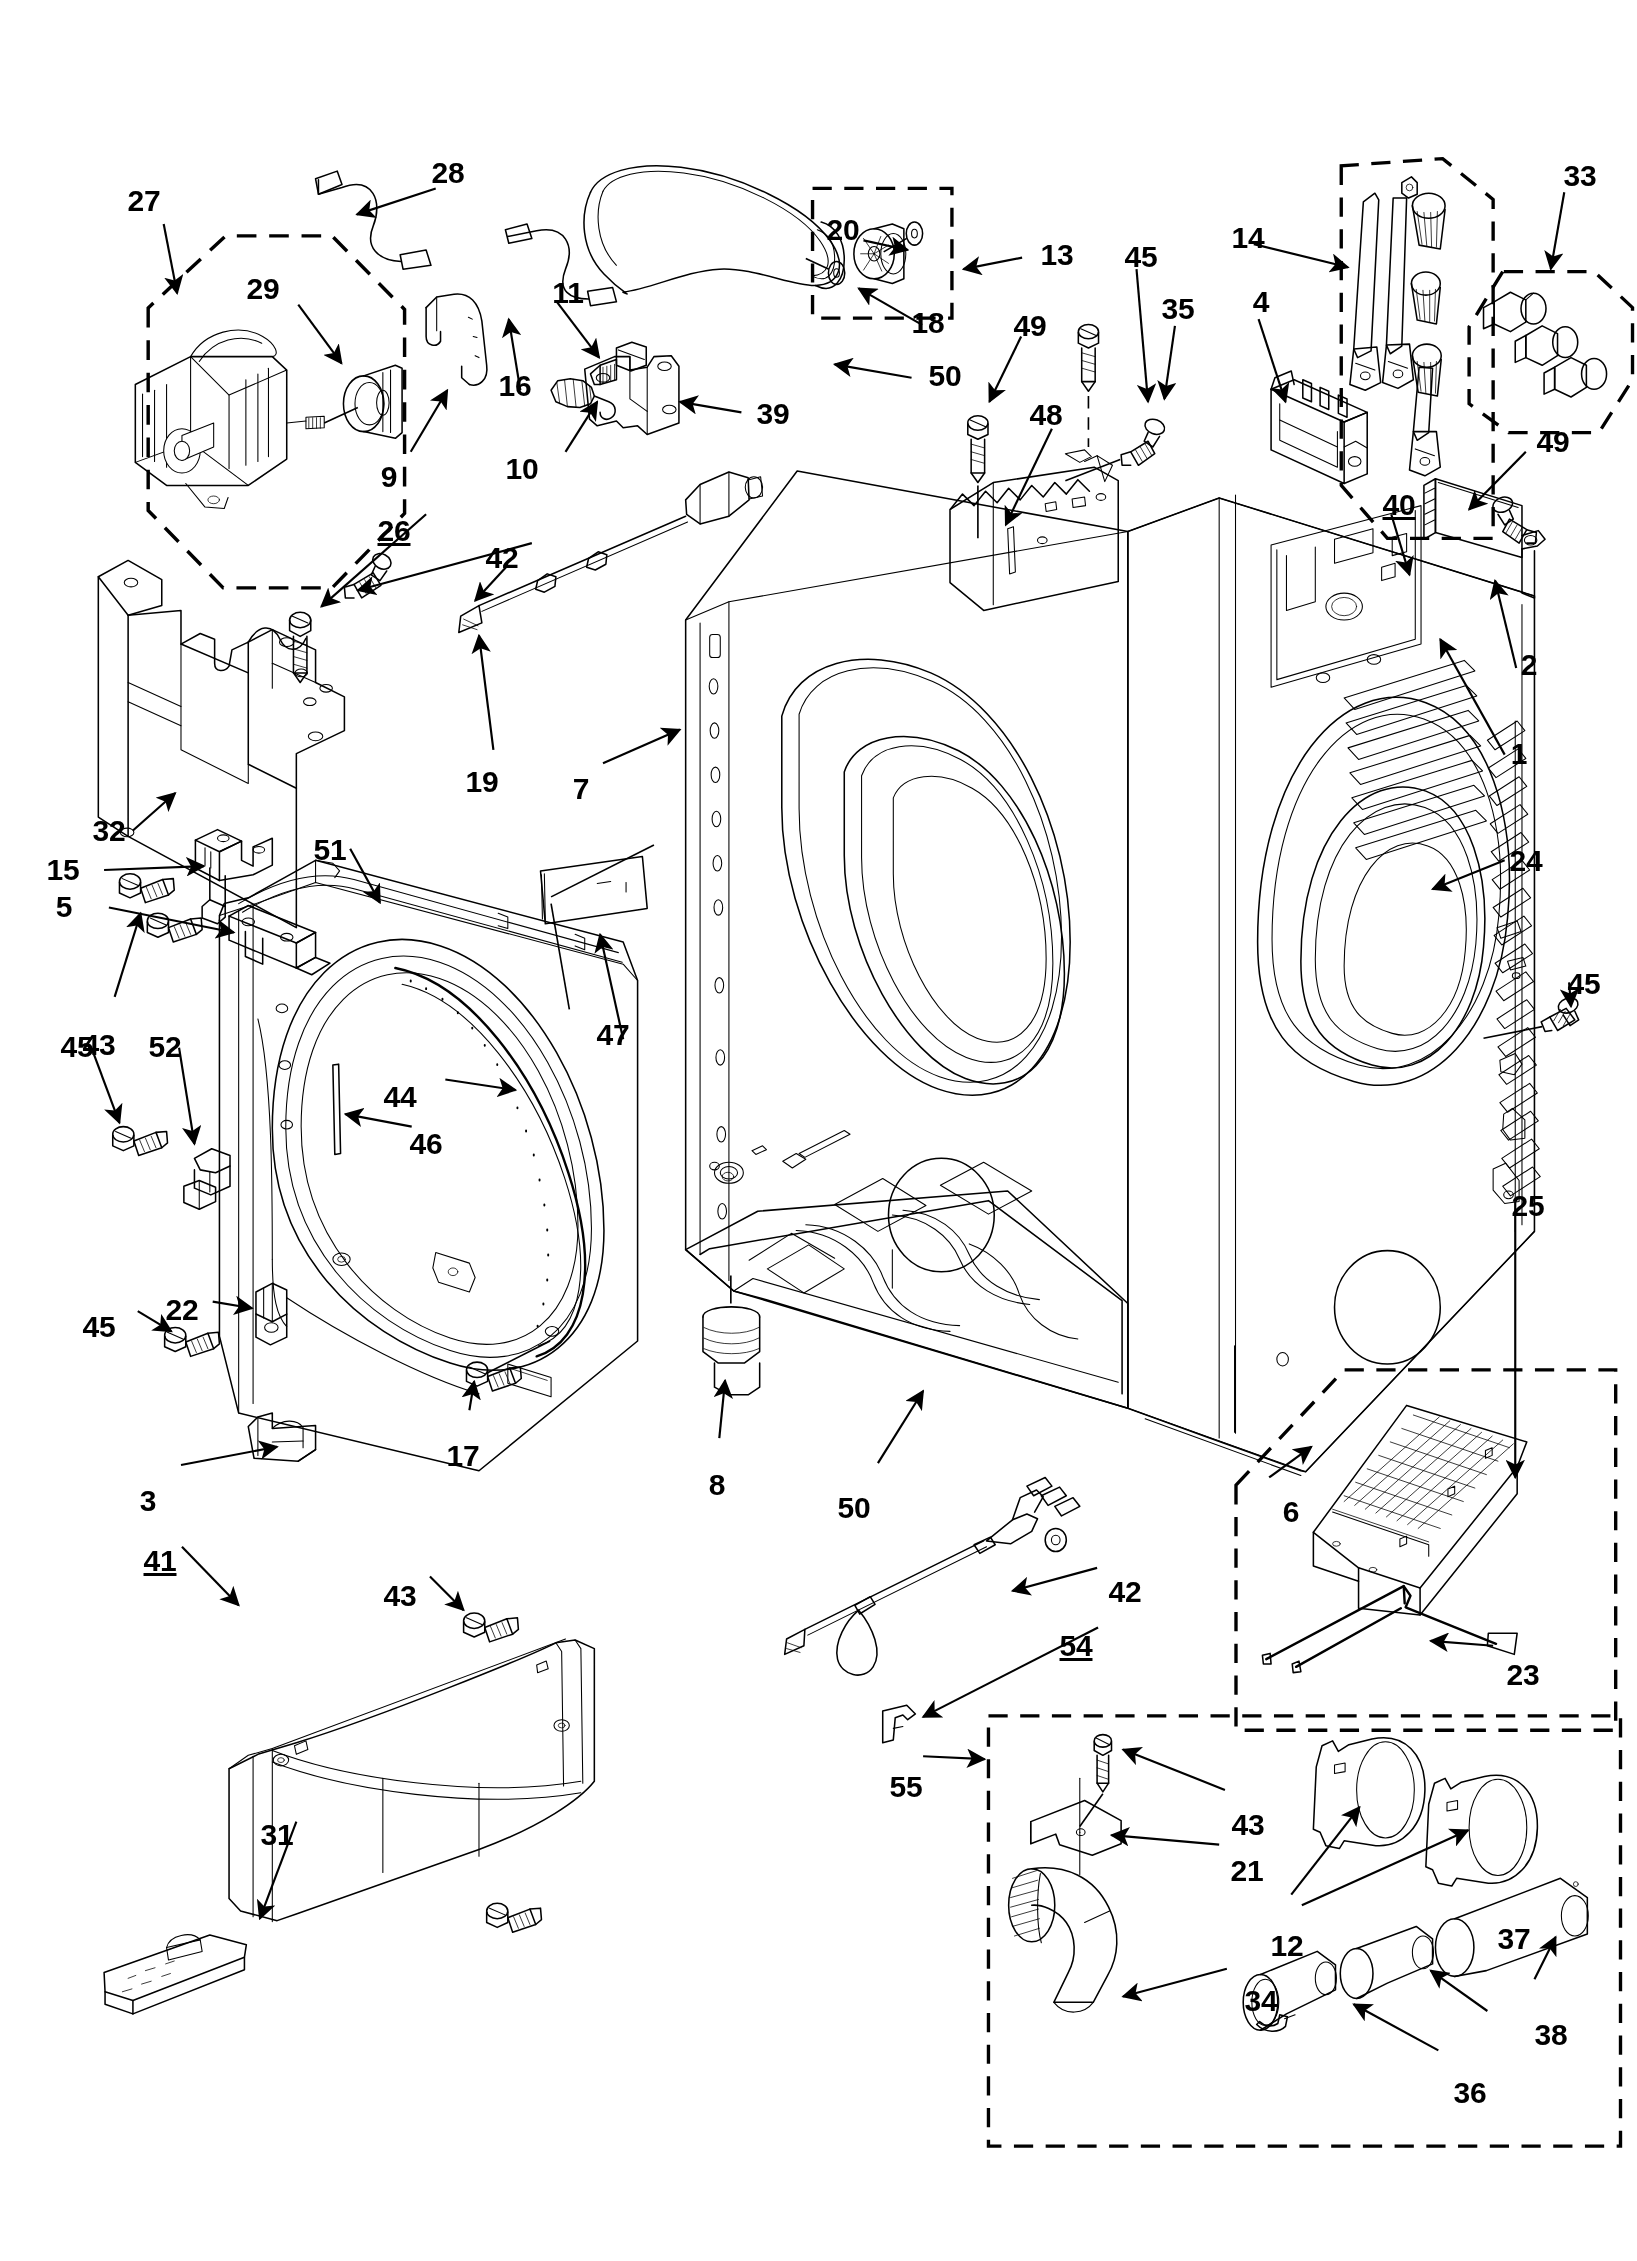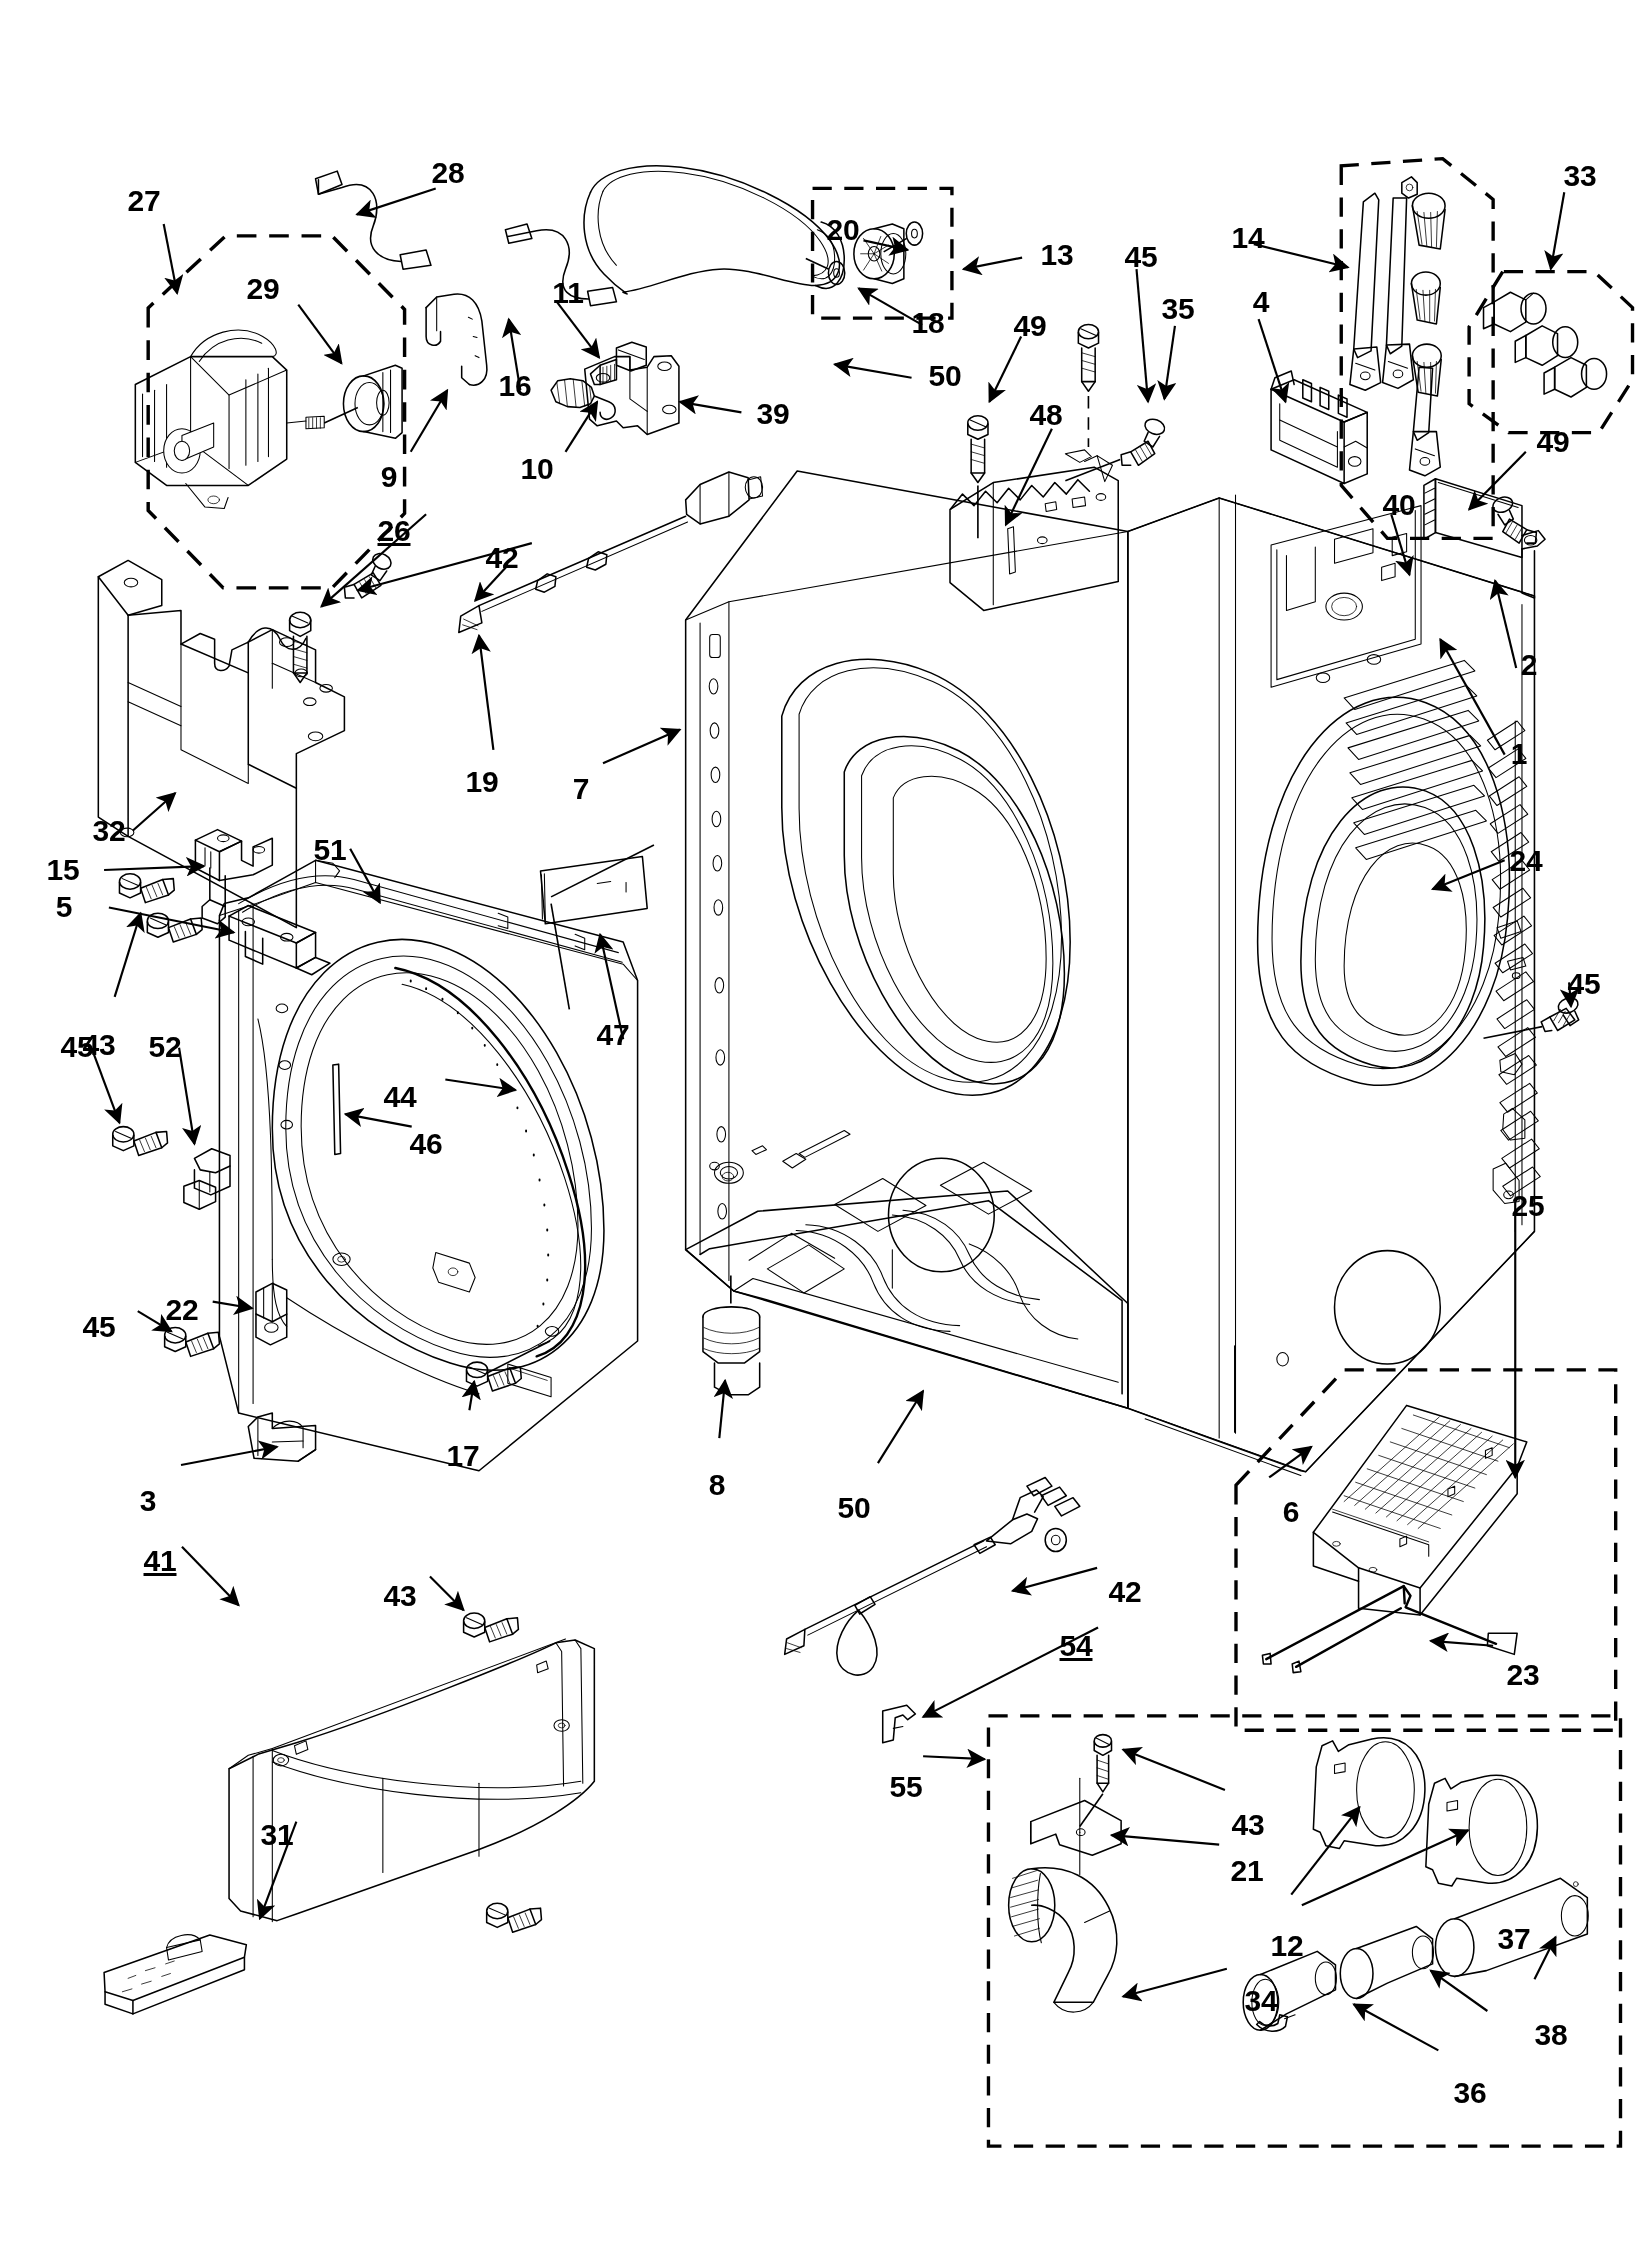--- a/index.html
+++ b/index.html
@@ -876,35 +876,35 @@
   </svg>
 
   <div id="labels">
       <div class="callout sz-lg" style="left: 112px; top: 201px;">27</div>
       <div class="callout sz-lg" style="left: 416px; top: 173px;">28</div>
       <div class="callout sz-lg" style="left: 231px; top: 289px;">29</div>
       <div class="callout sz-lg" style="left: 536px; top: 293px;">11</div>
       <div class="callout sz-lg" style="left: 483px; top: 386px;">16</div>
       <div class="callout sz-lg" style="left: 357px; top: 477px;">9</div>
       <div class="callout sz-lg" style="left: 362px; top: 531px; text-decoration: underline;">26</div>
-      <div class="callout sz-lg" style="left: 505px; top: 469px;">10</div>
+      <div class="callout sz-lg" style="left: 490px; top: 469px;">10</div>
       <div class="callout sz-lg" style="left: 811px; top: 230px;">20</div>
       <div class="callout sz-lg" style="left: 896px; top: 323px;">18</div>
       <div class="callout sz-lg" style="left: 1025px; top: 255px;">13</div>
       <div class="callout sz-lg" style="left: 913px; top: 376px;">50</div>
       <div class="callout sz-lg" style="left: 741px; top: 414px;">39</div>
       <div class="callout sz-lg" style="left: 998px; top: 326px;">49</div>
       <div class="callout sz-lg" style="left: 1014px; top: 415px;">48</div>
       <div class="callout sz-lg" style="left: 1146px; top: 309px;">35</div>
       <div class="callout sz-lg" style="left: 1109px; top: 257px;">45</div>
       <div class="callout sz-lg" style="left: 1229px; top: 302px;">4</div>
       <div class="callout sz-lg" style="left: 1216px; top: 238px;">14</div>
       <div class="callout sz-lg" style="left: 1548px; top: 176px;">33</div>
       <div class="callout sz-lg" style="left: 1521px; top: 442px;">49</div>
-      <div class="callout sz-lg" style="left: 1367px; top: 505px;">40</div>
+      <div class="callout sz-lg" style="left: 1367px; top: 505px; text-decoration: underline;">40</div>
       <div class="callout sz-lg" style="left: 1497px; top: 665px;">2</div>
       <div class="callout sz-lg" style="left: 1487px; top: 754px;">1</div>
       <div class="callout sz-lg" style="left: 1494px; top: 861px;">24</div>
       <div class="callout sz-lg" style="left: 1552px; top: 984px;">45</div>
       <div class="callout sz-lg" style="left: 1496px; top: 1206px;">25</div>
       <div class="callout sz-lg" style="left: 470px; top: 558px;">42</div>
       <div class="callout sz-lg" style="left: 450px; top: 782px;">19</div>
       <div class="callout sz-lg" style="left: 549px; top: 789px;">7</div>
       <div class="callout sz-lg" style="left: 77px; top: 831px;">32</div>
       <div class="callout sz-lg" style="left: 31px; top: 870px;">15</div>

